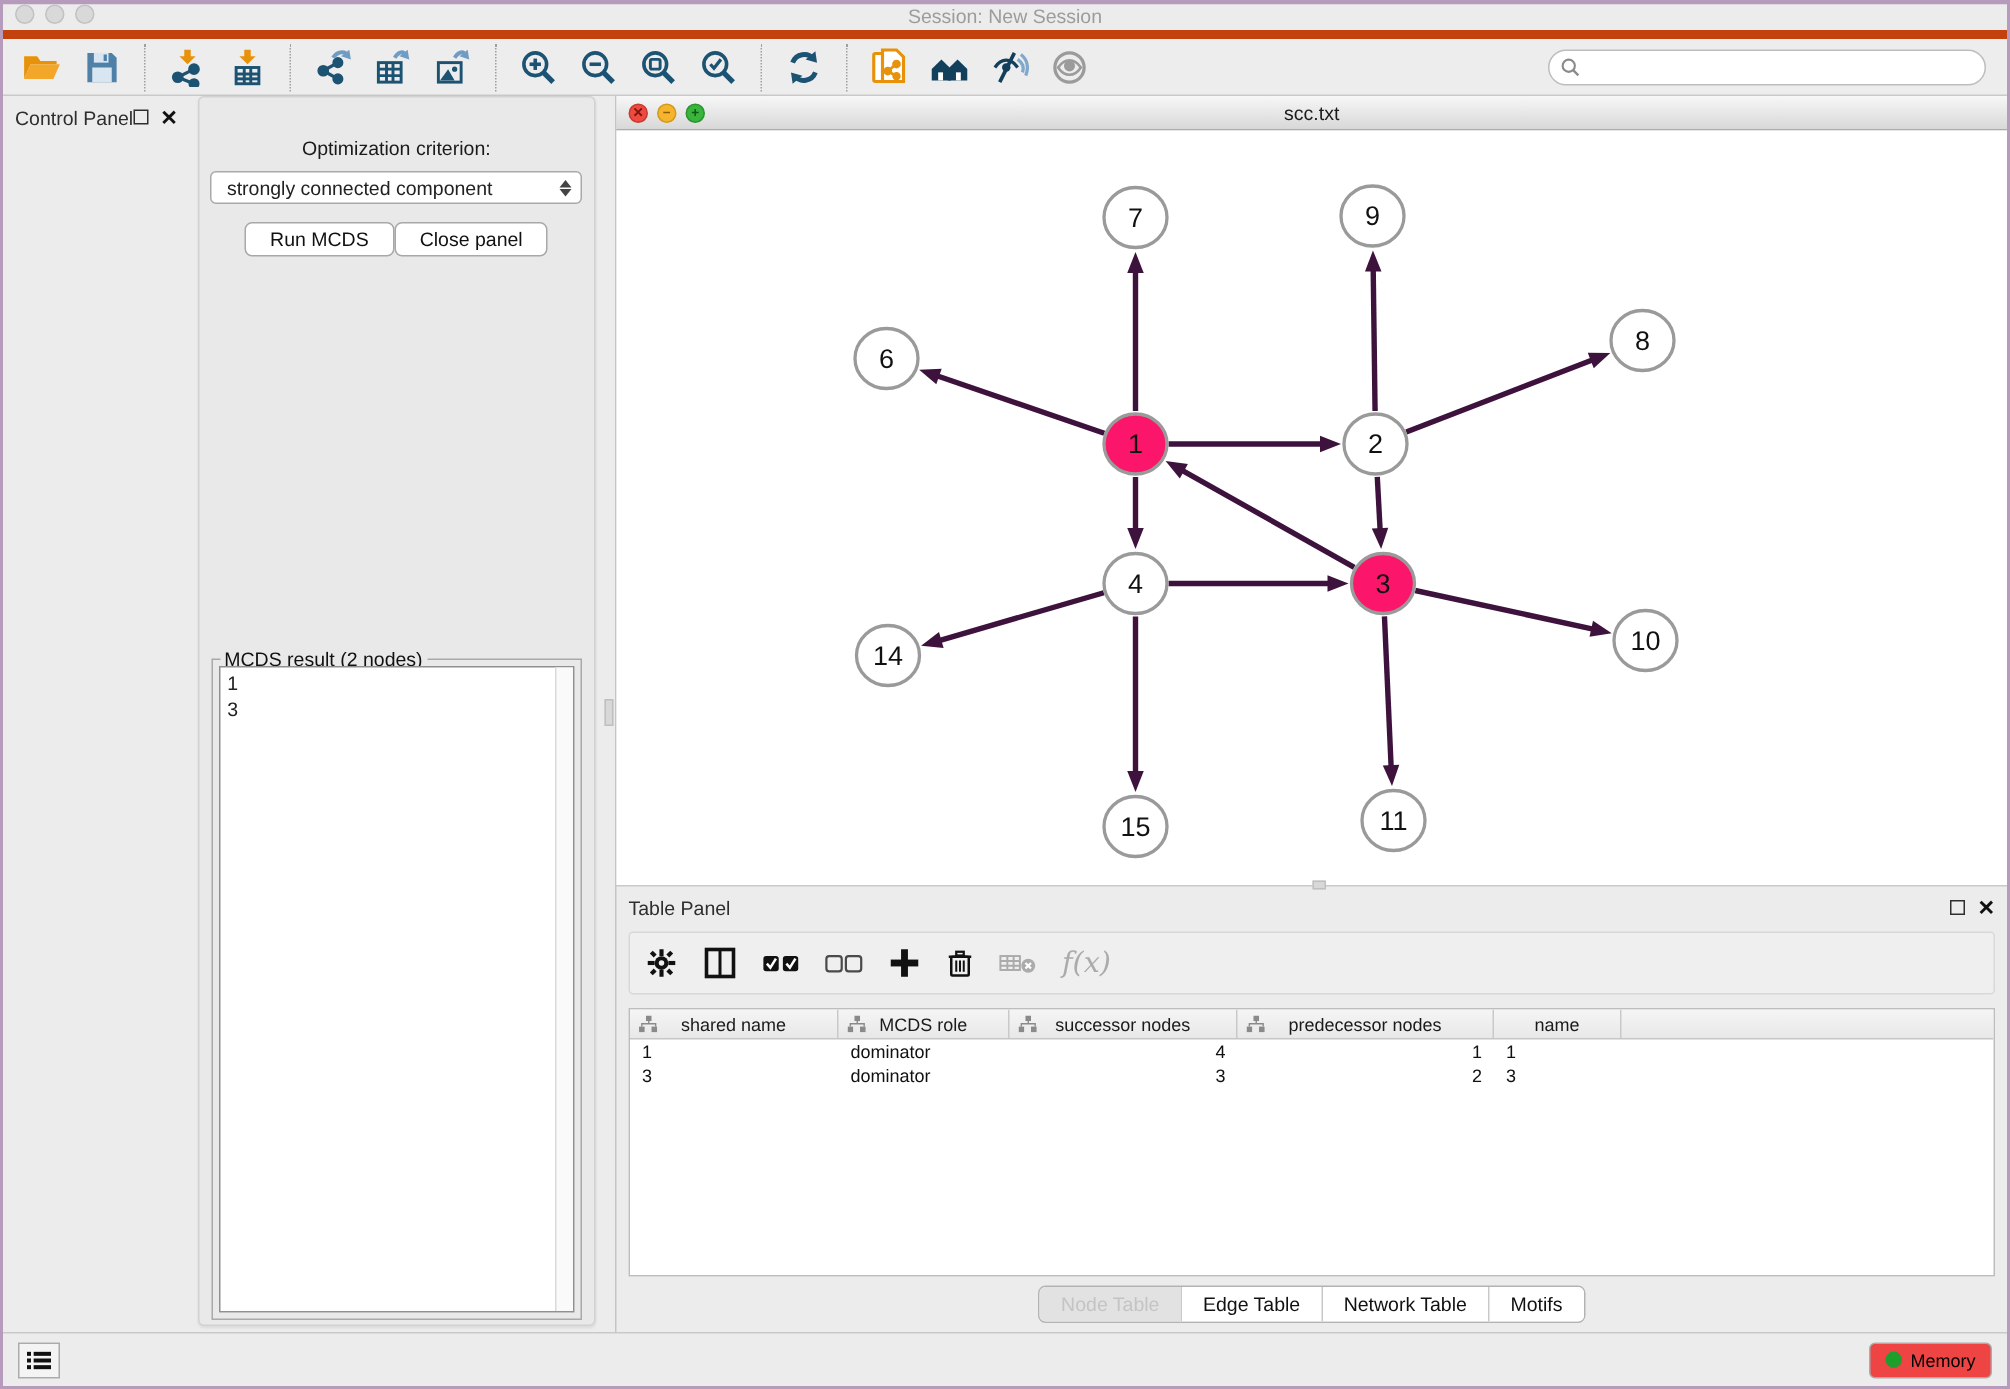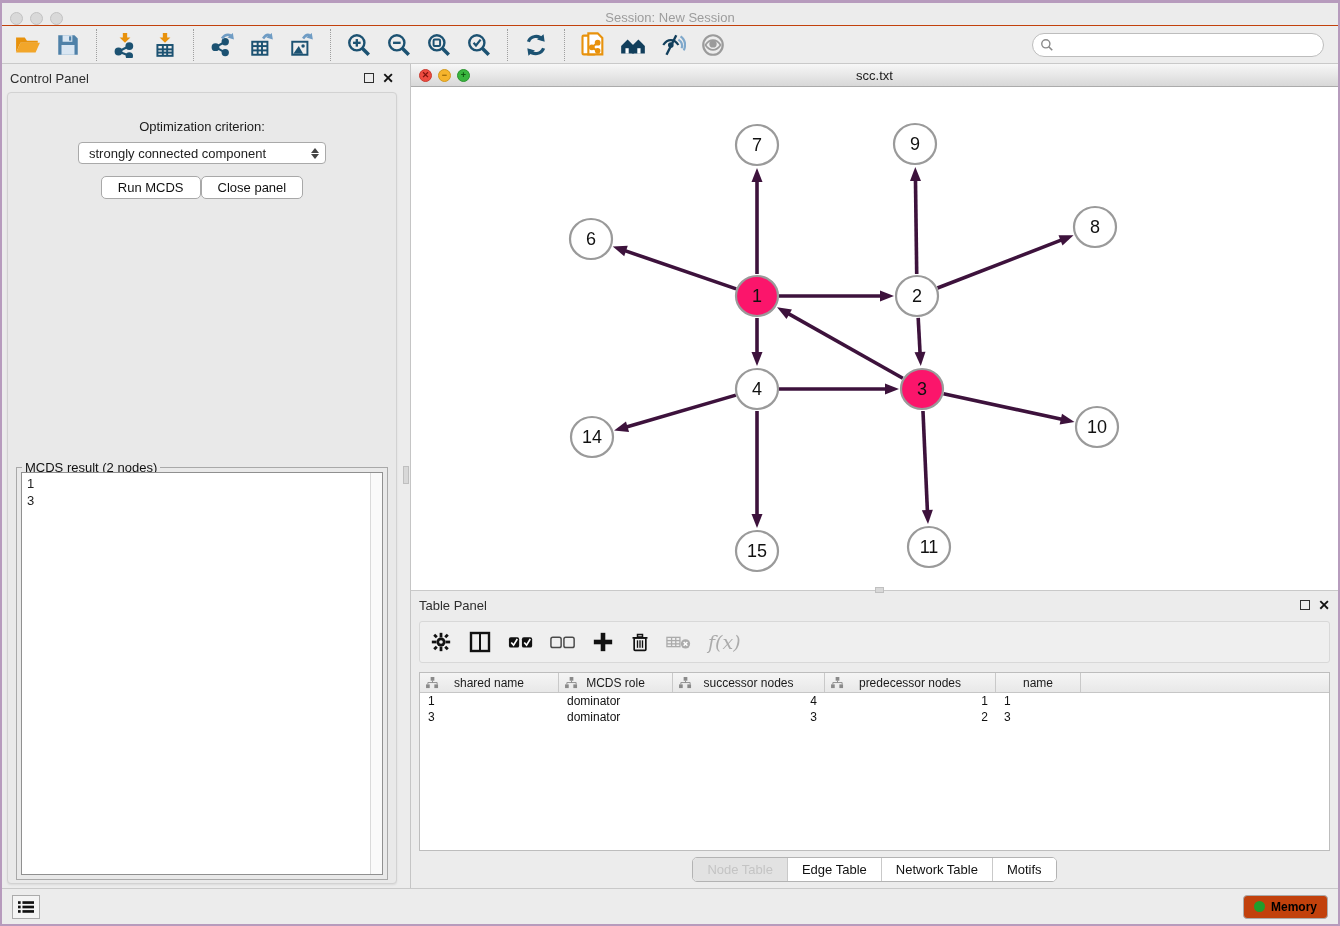--- a/index.html
+++ b/index.html
@@ -8,22 +8,22 @@
     font-family: "Liberation Sans", sans-serif;
     background:#ECECEC; color:#222; overflow:hidden; position:relative;
   }
   .window {
     position:absolute; inset:0;
     border:2px solid #B79BBD; border-top-width:3px;
     display:flex; flex-direction:column;
   }
   
   .titlebar {
-    height:23px; background:#ECECEC; border-bottom:1px solid #c2410c;
-    position:relative; display:flex; align-items:flex-end; flex:0 0 auto;
+    height:23px; background:#ECECEC; border-bottom:6px solid #c2410c;
+    position:relative; display:flex; align-items:flex-start; flex:0 0 auto;
   }
   .lights { display:flex; gap:7px; margin-left:8px; }
   .light { width:13px; height:13px; border-radius:50%; background:#D9D9D9; border:1px solid #C2C2C2; }
   .titlebar .title {
     position:absolute; left:0; right:0; text-align:center;
     font-size:13px; color:#9C9C9C;
   }
   
   .toolbar {
     height:38px; background:#EDEDED; border-bottom:1px solid #C9C9C9;
@@ -34,21 +34,21 @@
   .searchwrap { margin-left:auto; margin-right:6px; position:relative; }
   .searchwrap input {
     width:292px; height:24px; border:1px solid #BDBDBD; border-radius:12px;
     background:#fff; padding-left:26px; font-size:13px; outline:none;
     font-family:"Liberation Sans", sans-serif;
   }
   .searchwrap svg { position:absolute; left:8px; top:5px; }
   
   .main { flex:1 1 auto; display:flex; min-height:0; }
   
-  .cpanel { width:400px; flex:0 0 auto; display:flex; flex-direction:column; background:#ECECEC; }
+  .cpanel { width:400px; flex:0 0 auto; display:flex; flex-direction:row; background:#ECECEC; }
   .panel-head {
     height:28px; display:flex; align-items:center; padding:0 8px; flex:0 0 auto;
   }
   .panel-head .ph-title { font-size:13px; color:#2E2E2E; }
   .ph-icons { margin-left:auto; display:flex; align-items:center; gap:8px; }
   .float-ic { width:10px; height:10px; border:1.5px solid #2E2E2E; display:inline-block; }
   .close-ic { font-size:14px; font-weight:bold; color:#111; line-height:1; }
   .tabsrow { display:flex; justify-content:center; flex:0 0 auto; margin-bottom:-1px; position:relative; z-index:2; }
   .tabset { display:flex; border:1px solid #B3B3B3; border-radius:5px; overflow:hidden; background:#fff; }
   .tab { padding:4px 14px; font-size:13px; background:#fff; color:#111; border-left:1px solid #C9C9C9; cursor:default; }
@@ -142,22 +142,22 @@
   
   .statusbar {
     height:36px; flex:0 0 auto; border-top:1px solid #C9C9C9; background:#ECECEC;
     display:flex; align-items:center; padding:0 10px;
   }
   .listbtn {
     width:28px; height:24px; background:#F4F4F4; border:1px solid #ABABAB;
     display:flex; align-items:center; justify-content:center;
   }
   .membtn {
-    margin-left:auto; background:#c2410c; border:1px solid #ABABAB; border-radius:4px;
-    height:24px; padding:0 10px; display:flex; align-items:center; gap:6px; font-size:12px;font-weight:bold;
+    margin-left:auto; background:#ef4444; border:1px solid #ABABAB; border-radius:4px;
+    height:24px; padding:0 10px; display:flex; align-items:center; gap:6px; font-size:12px;
   }
   .memdot { width:11px; height:11px; border-radius:50%; background:#1F9E2C; }
 </style>
 </head>
 <body>
 
 <div class="window">
 
   <div class="titlebar">
     <div class="lights">

